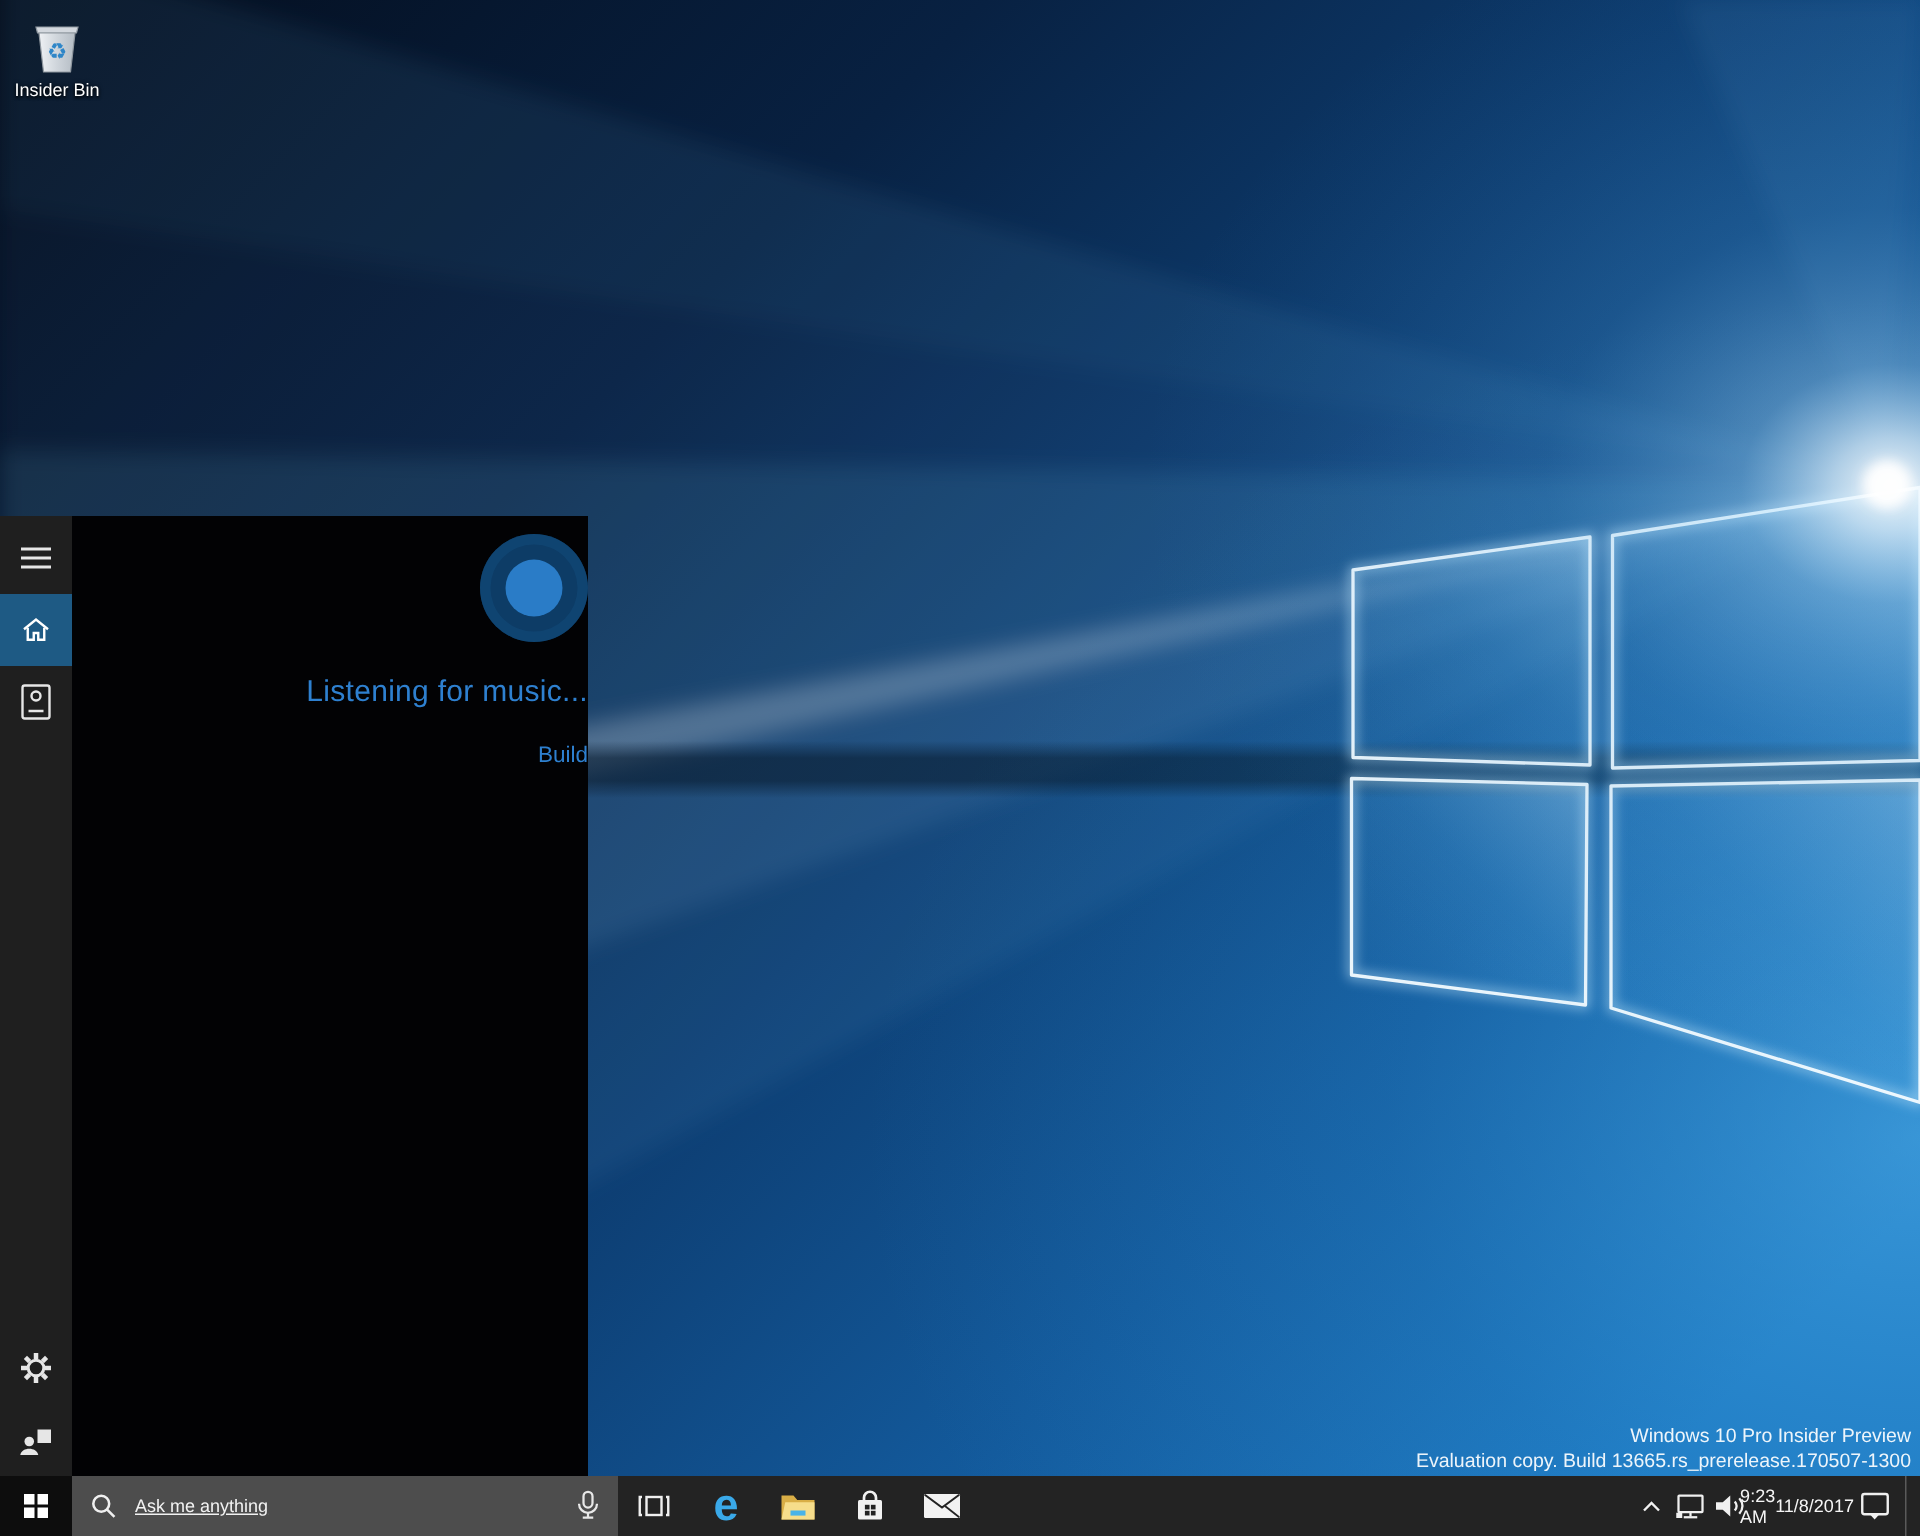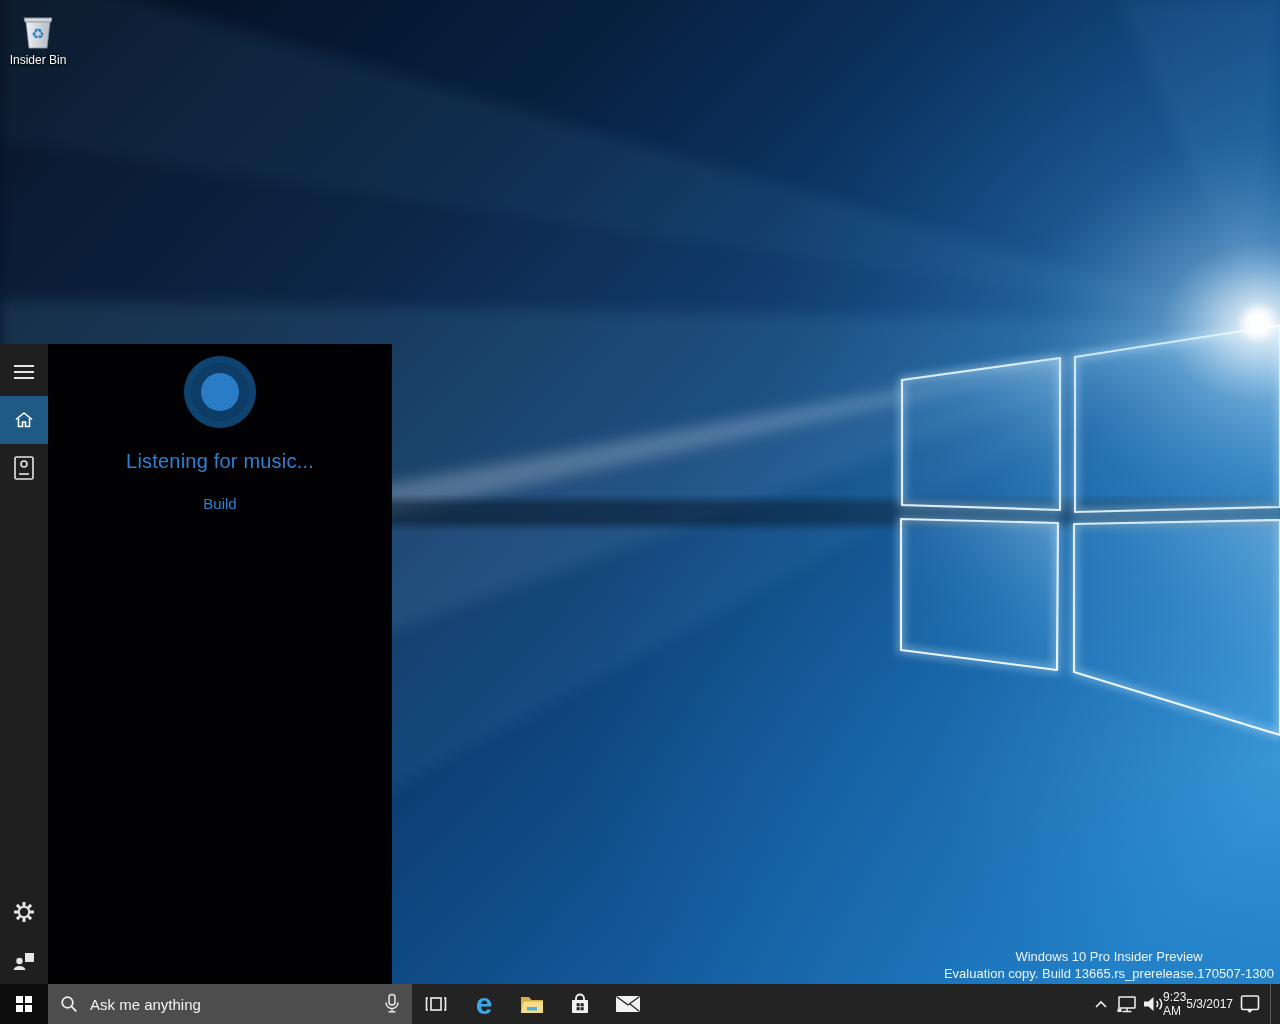--- a/index.html
+++ b/index.html
@@ -13,52 +13,52 @@
   .desktop-icon .label{display:block;margin-top:2px;font-size:12px;color:#fff;
     text-shadow:0 1px 2px rgba(0,0,0,.9),0 0 3px rgba(0,0,0,.7);line-height:13px;}
 
   
   .cortana{position:absolute;left:0;top:344px;width:392px;height:640px;z-index:10;display:flex;}
   .cortana-rail{width:48px;background:#1f1f1f;display:flex;flex-direction:column;align-items:stretch;}
   .rail-btn{width:48px;height:48px;display:flex;align-items:center;justify-content:center;color:#e6e6e6;}
   .rail-btn.active{background:var(--cortana-active-bg,#1e5a84);}
   .rail-btn.hamburger{height:48px;margin-top:4px;}
   .rail-spacer{flex:1;}
-  .cortana-main{flex:1;background:#020204;display:flex;flex-direction:column;align-items:center;padding-top:12px;}
+  .cortana-main{flex:1;background:#020204;display:flex;flex-direction:column;align-items:flex-end;padding-top:12px;}
   .cortana-ring{width:72px;height:72px;border-radius:50%;
     background:var(--cortana-outer-circle,#0d3c66);
     box-shadow:inset 0 0 0 7px rgba(18,74,122,.55);
     display:flex;align-items:center;justify-content:center;}
   .cortana-dot{width:38px;height:38px;border-radius:50%;background:var(--cortana-inner-circle,#2a7cc7);}
   .listening-text{margin-top:22px;font-size:20px;font-weight:400;letter-spacing:.2px;
     color:var(--accent-text-blue,#2e80d0);}
   .cancel-link{margin-top:22px;font-size:15px;color:var(--accent-text-blue,#2e80d0);cursor:pointer;}
 
   
   .taskbar{position:absolute;left:0;bottom:0;width:1280px;height:40px;z-index:20;
     background:var(--taskbar-bg,#232323);display:flex;align-items:stretch;}
   .tb-btn{display:flex;align-items:center;justify-content:center;color:#f0f0f0;}
   .start-btn{width:48px;background:#0d0d0d;}
   .win-logo{display:grid;grid-template-columns:7.5px 7.5px;grid-template-rows:7.5px 7.5px;gap:1.5px;}
   .win-logo span{background:#fff;}
   .searchbox{width:342px;background:var(--search-box-bg,#4d4d4d);display:flex;align-items:center;padding:0 10px 0 12px;}
   .searchbox input{flex:1;margin-left:10px;background:transparent;border:none;outline:none;
-    font-size:15px;color:#f2f2f2;font-family:"Liberation Sans",sans-serif;}
+    font-size:12px;color:#f2f2f2;font-family:"Liberation Sans",sans-serif;text-decoration:underline;}
   .searchbox input::placeholder{color:#f2f2f2;opacity:1;}
   .app-btn{width:48px;}
   .edge-e{font-size:30px;line-height:30px;font-weight:bold;color:var(--edge-blue,#3aa9e9);}
   .tray{margin-left:auto;display:flex;align-items:stretch;}
   .tray-btn{width:26px;display:flex;align-items:center;justify-content:center;color:#f0f0f0;}
   .clock-btn{width:64px;display:flex;flex-direction:row;align-items:center;justify-content:center;
     color:#f5f5f5;font-size:12px;line-height:14px;}
   .action-btn{width:40px;}
   .show-desktop{width:9px;border-left:1px solid rgba(255,255,255,.25);}
 
   
-  .eval-watermark{position:absolute;right:6px;bottom:42px;z-index:3;text-align:center;
+  .eval-watermark{position:absolute;right:6px;bottom:42px;z-index:3;text-align:right;
     color:rgba(255,255,255,.92);font-size:13px;line-height:17px;pointer-events:none;}
   .collection-watermark{position:absolute;left:1026px;top:970px;width:254px;height:54px;z-index:30;
     display:flex;align-items:center;pointer-events:none;}
   .collection-watermark .wm-text{margin-left:2px;font-size:19px;letter-spacing:.5px;
     color:rgba(210,216,226,.55);white-space:nowrap;}
   svg{display:block;}
 </style>
 </head>
 <body>
 
@@ -324,21 +324,21 @@
         <svg width="22" height="20" viewBox="0 0 22 20">
           <polygon points="2,7.5 6.5,7.5 11.5,3 11.5,17 6.5,12.5 2,12.5" fill="#f0f0f0"></polygon>
           <g stroke="#f0f0f0" stroke-width="1.5" fill="none">
             <path d="M14.5 7 q2.5 3 0 6"></path>
             <path d="M17.5 4.8 q4.3 5.2 0 10.4"></path>
           </g>
         </svg>
       </div>
       <div class="clock-btn">
         <div>9:23 AM</div>
-        <div>5/3/2017</div>
+        <div>11/8/2017</div>
       </div>
       <div class="tray-btn action-btn">
         <svg width="22" height="22" viewBox="0 0 22 22">
           <rect x="2.5" y="3" width="17" height="13.5" rx="1.5" stroke="#f0f0f0" stroke-width="1.6" fill="none"></rect>
           <path d="M8 17 L13.5 17 L10.75 20 Z" fill="#f0f0f0"></path>
         </svg>
       </div>
       <div class="show-desktop"></div>
     </div>
   </div>

